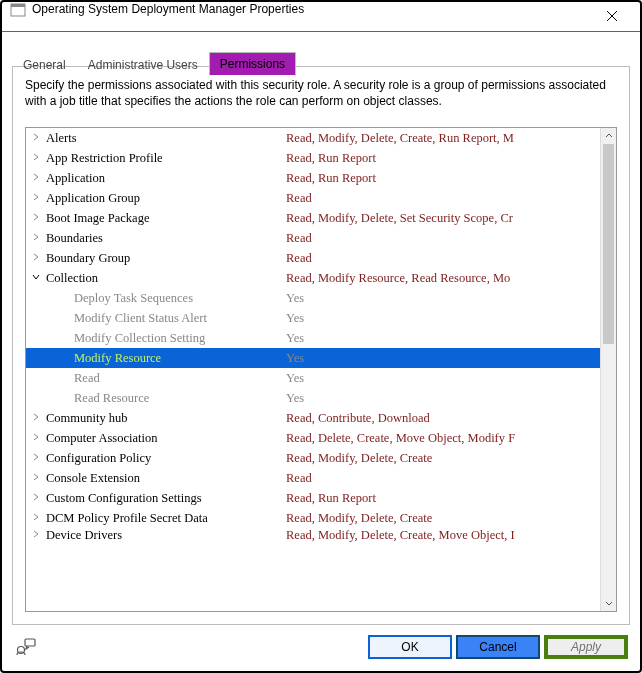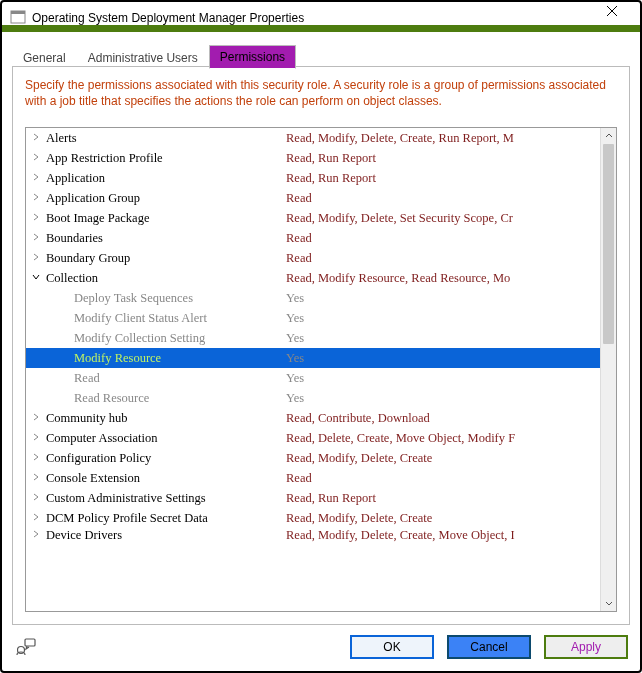--- a/index.html
+++ b/index.html
@@ -10,23 +10,23 @@
   color: #000;
   width: 642px;
   height: 673px;
   overflow: hidden;
   border: 2px solid #000;
   border-radius: 4px;
 }
 .titlebar {
   height: 30px;
   display: flex;
-  align-items: flex-end;
+  align-items: flex-start;
   padding: 0 8px;
-  border-bottom: 7px solid #4d7c0f;
+  border-bottom: 1px solid #4d7c0f;
 }
 .titlebar .icon {
   width: 16px; height: 16px;
   margin-right: 6px;
   display: inline-flex;
 }
 .titlebar .title { flex: 1; font-size: 12px; }
 .titlebar .close {
   width: 40px; height: 28px;
   display: flex; align-items: center; justify-content: center;
@@ -46,40 +46,40 @@
   margin-top: 2px;
 }
 .tab {
   padding: 4px 10px 4px 10px;
   font-size: 12px;
   color: #444;
   border: 1px solid transparent;
   border-bottom: none;
   cursor: pointer;
   position: relative;
-  top: 3px;
+  top: 10px;
 }
 .tab.active {
   background: #a21caf;
   color: #000;
   border: 1px solid #bbb;
   border-bottom: 1px solid #fff;
   z-index: 2;
 }
 .tab-panel {
   border: 1px solid #bbb;
   flex: 1;
   padding: 10px 12px 12px 12px;
   display: flex;
   flex-direction: column;
   min-height: 0;
 }
 .desc {
   font-size: 12px;
-  color: #c2410c;
+  color: #000000;
   line-height: 1.35;
   margin-bottom: 18px;
 }
 .tree-container {
   border: 1px solid #999;
   flex: 1;
   overflow: hidden;
   position: relative;
   display: flex;
 }
@@ -147,21 +147,21 @@
   color: #888;
 }
 .row.child .value { color: #888; }
 .row.child .chev { visibility: hidden; }
 .row.selected { background: #0a64d8; }
 .row.selected .label { color: #bef264; }
 .row.cutoff { height: 14px; overflow: hidden; }
 .btnrow {
   display: flex;
   padding: 10px 2px 2px 2px;
-  gap: 13px;
+  gap: 4px;
   justify-content: flex-end;
 }
 .btnrow .spacer { flex: 1; }
 .feedback-icon {
   width: 24px; height: 24px;
   display: inline-flex;
 }
 button.dlg {
   width: 84px;
   height: 24px;
@@ -169,24 +169,25 @@
   font-size: 12px;
   background: #3b82f6;
   border: 2px solid #0c4a6e;
   cursor: pointer;
 }
 button.dlg.primary {
   border: 2px solid #0a64d8;
   background: #eef4fb;
 }
 button.dlg:disabled {
-  color: #a21caf;
+  color: #737373;
   background: #eee;
-  border: 2px solid #4d7c0f;
+  border: 4px solid #4d7c0f;
   cursor: default;
+  font-style: italic;
 }
 </style>
 </head>
 <body>
 
 <div class="titlebar">
   <span class="icon">
     <svg viewBox="0 0 16 16">
         <rect x="1" y="2" width="14" height="12" fill="none" stroke="#888" stroke-width="1"></rect>
         <rect x="1" y="2" width="14" height="3" fill="#888"></rect>
@@ -324,21 +325,21 @@
             <span class="chev"><svg width="10" height="10" viewBox="0 0 10 10">
                 <polyline points="3,2 7,5 3,8" fill="none" stroke="#888" stroke-width="1"></polyline>
               </svg></span>
             <span class="label">Console Extension</span>
             <span class="value">Read</span>
           </div>
           <div class="row">
             <span class="chev"><svg width="10" height="10" viewBox="0 0 10 10">
                 <polyline points="3,2 7,5 3,8" fill="none" stroke="#888" stroke-width="1"></polyline>
               </svg></span>
-            <span class="label">Custom Administrative Settings</span>
+            <span class="label">Custom Configuration Settings</span>
             <span class="value">Read, Run Report</span>
           </div>
           <div class="row">
             <span class="chev"><svg width="10" height="10" viewBox="0 0 10 10">
                 <polyline points="3,2 7,5 3,8" fill="none" stroke="#888" stroke-width="1"></polyline>
               </svg></span>
             <span class="label">DCM Policy Profile Secret Data</span>
             <span class="value">Read, Modify, Delete, Create</span>
           </div>
           <div class="row cutoff">

